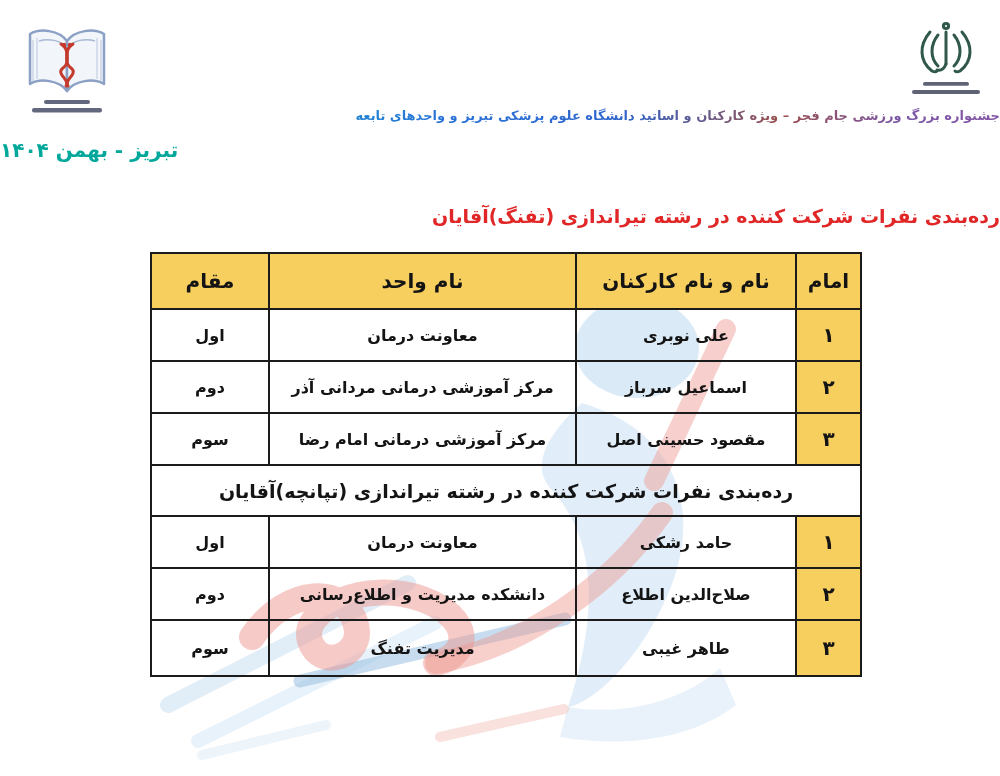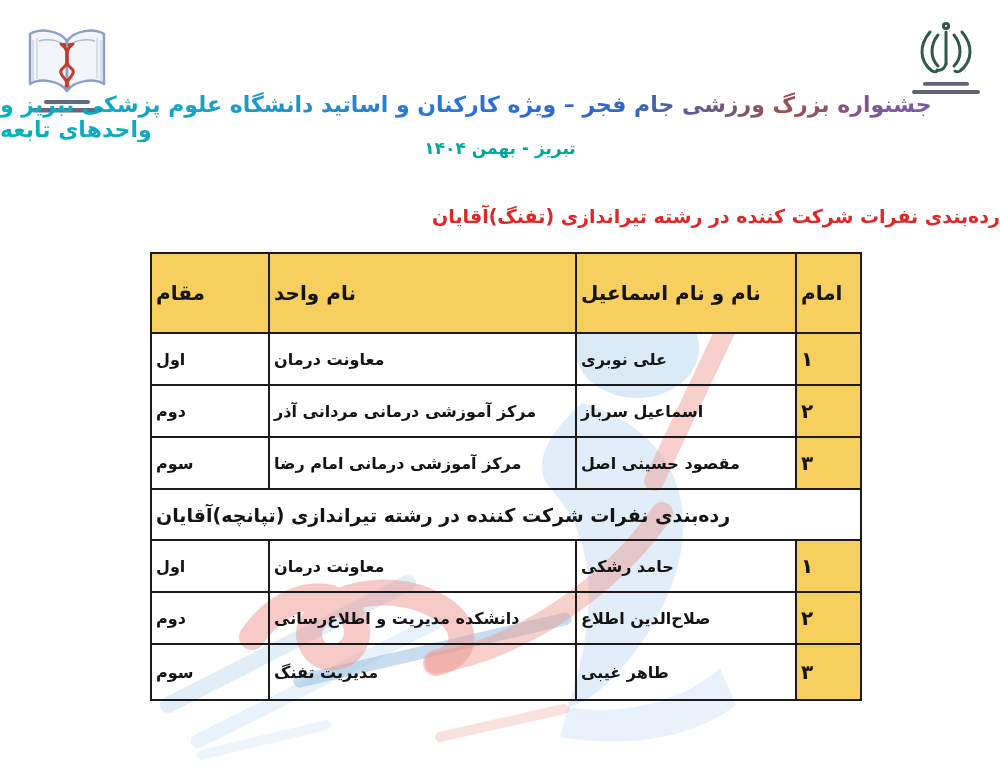--- a/index.html
+++ b/index.html
@@ -7,41 +7,41 @@
     position:relative;width:1000px;height:776px;background:#ffffff;
     overflow:hidden;font-family:"DejaVu Sans",sans-serif;margin:0 auto;
   }
   
   .watermark{position:absolute;left:140px;top:285px;width:740px;height:480px;z-index:0;pointer-events:none;}
   
   .uni-logo{position:absolute;left:20px;top:26px;width:94px;height:102px;z-index:2;}
   .gov-logo{position:absolute;left:903px;top:16px;width:86px;height:92px;z-index:2;}
   
   .hdr1{
-    position:absolute;top:92px;left:0;width:100%;text-align:left;z-index:2;
-    font-size:22px;font-weight:bold;direction:rtl;
+    position:absolute;top:108px;left:0;width:100%;text-align:right;z-index:2;
+    font-size:13px;font-weight:bold;direction:rtl;
     background:linear-gradient(to right,#00b3bf 0%,#19a0c9 22%,#2a72d8 45%,#2f66cc 62%,#99504e 78%,#7b58a7 90%,#8356a4 100%);
     -webkit-background-clip:text;background-clip:text;color:transparent;
   }
   .hdr2{
-    position:absolute;top:138px;left:0;width:100%;text-align:center;z-index:2;
-    font-size:17px;font-weight:bold;color:#00a79b;direction:rtl;
+    position:absolute;top:138px;left:0;width:100%;text-align:left;z-index:2;
+    font-size:20px;font-weight:bold;color:#00a79b;direction:rtl;
   }
   .sec1-title{
     position:absolute;top:205px;left:0;width:100%;z-index:2;
     font-size:19px;font-weight:bold;color:#e02626;direction:rtl;
   }
   
   table.results{
     position:absolute;left:150px;top:252px;width:710px;z-index:1;
     border-collapse:collapse;table-layout:fixed;direction:rtl;
   }
   table.results th,table.results td{
-    border:2px solid #1b1b1b;text-align:left;vertical-align:middle;
-    font-weight:bold;color:#141414;padding:12px 4px;overflow:hidden;
+    border:2px solid #1b1b1b;text-align:center;vertical-align:middle;
+    font-weight:bold;color:#141414;padding:0 4px;overflow:hidden;
   }
   table.results th{background:#f7cf5e;font-size:20px;height:54px;}
   td.rownum{background:#f7cf5e;font-size:20px;}
   td.cell{background:transparent;font-size:16px;}
   tr.datarow{height:52px;}
   tr.sectionrow{height:51px;}
   td.merged{color:#e02626;font-size:19px;background:transparent;margin-top:43px;}
   .blurline{filter:blur(0.7px);}
 </style>
 </head>
@@ -116,21 +116,21 @@
   <table class="results" dir="rtl">
     <colgroup>
       <col style="width:65px">
         <col style="width:220px">
         <col style="width:307px">
         <col style="width:118px">
     </colgroup>
     <tbody>
       <tr style="height:56px;">
         <th>امام</th>
-        <th>نام و نام اسماعیل</th>
+        <th>نام و نام کارکنان</th>
         <th>نام واحد</th>
         <th>مقام</th>
       </tr>
 
       <tr class="datarow">
         <td class="rownum">۱</td>
         <td class="cell">علی نوبری</td>
         <td class="cell">معاونت درمان</td>
         <td class="cell">اول</td>
       </tr>

